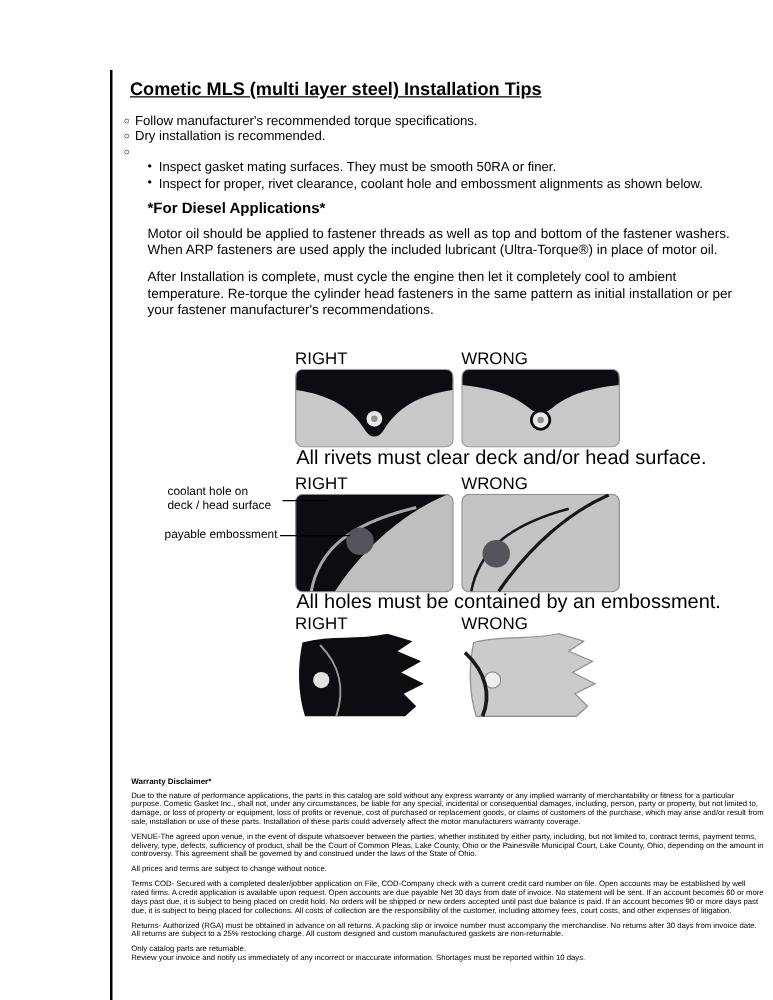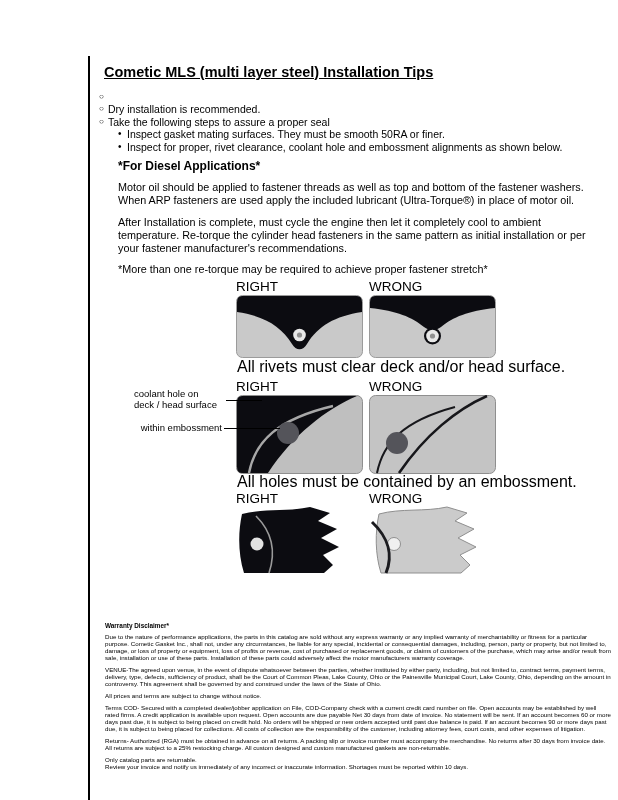--- a/index.html
+++ b/index.html
@@ -33,44 +33,43 @@
 <body>
 
 <div class="page">
   <div class="left-rule"></div>
 
   <h1 class="title">Cometic MLS (multi layer steel) Installation Tips</h1>
 
   <div class="tips">
     <div class="tip">
       <span class="mk">○</span>
+      <span>Follow manufacturer's recommended torque specifications.</span>
     </div>
     <div class="tip">
       <span class="mk">○</span>
       <span>Dry installation is recommended.</span>
     </div>
     <div class="tip">
       <span class="mk">○</span>
-      <span>Take the following steps to assure a proper seal</span>
     </div>
     <div class="tip sub">
       <span class="mk">•</span>
       <span>Inspect gasket mating surfaces.  They must be smooth 50RA or finer.</span>
     </div>
     <div class="tip sub">
       <span class="mk">•</span>
       <span>Inspect for proper, rivet clearance, coolant hole and embossment alignments as shown below.</span>
     </div>
   </div>
 
   <div class="diesel">
     <h2>*For Diesel Applications*</h2>
     <p>Motor oil should be applied to fastener threads as well as top and bottom of the fastener washers. When ARP fasteners are used apply the included lubricant (Ultra-Torque®) in place of motor oil.</p>
     <p>After Installation is complete, must cycle the engine then let it completely cool to ambient temperature. Re-torque the cylinder head fasteners in the same pattern as initial installation or per your fastener manufacturer's recommendations.</p>
-    <p>*More than one re-torque may be required to achieve proper fastener stretch*</p>
   </div>
 
   <div class="dg-label" style="left:236px; top:231px;">RIGHT</div>
   <div class="dg-label" style="left:369px; top:231px;">WRONG</div>
 
   <div class="dg-img" style="left:236px; top:247px;">
     <svg width="127" height="63" viewBox="0 0 127 63">
       <rect x="0.5" y="0.5" width="126" height="62" rx="6" fill="#c9c9c9" stroke="#9b9b9b"></rect>
       <path d="M6,1 H121 Q126,1 126,7 V17 C99,21 82,31 71,49 C67,56 60,56 56,49 C45,31 28,21 1,17 V7 Q1,1 6,1 Z" fill="#0c0c11"></path>
       <circle cx="63.5" cy="40" r="8.5" fill="#0c0c11"></circle>
@@ -92,21 +91,21 @@
   <div class="dg-label" style="left:236px; top:331px;">RIGHT</div>
   <div class="dg-label" style="left:369px; top:331px;">WRONG</div>
 
   <div class="callout" style="left:134px; top:341px; width:92px;">
     <span>coolant hole on</span><br>
     <span>deck / head surface</span>
   </div>
   <div class="pointer" style="left:226px; top:352px; width:36px;"></div>
 
   <div class="callout" style="left:122px; top:375px; width:100px; text-align:right;">
-    <span>within embossment</span>
+    <span>payable embossment</span>
   </div>
   <div class="pointer" style="left:224px; top:380px; width:56px;"></div>
 
   <div class="dg-img" style="left:236px; top:347px;">
     <svg width="127" height="79" viewBox="0 0 127 79">
       <rect x="0.5" y="0.5" width="126" height="78" rx="6" fill="#bfbfbf" stroke="#8f8f8f"></rect>
       <path d="M6,1 H121 C90,14 57,40 32,78 H6 Q1,78 1,72 V7 Q1,1 6,1 Z" fill="#0c0c11"></path>
       <path d="M13,78 C19,46 42,24 97,11" fill="none" stroke="#a8a8a8" stroke-width="2.4"></path>
       <circle cx="52" cy="38" r="11" fill="#54545a"></circle>
     </svg>

